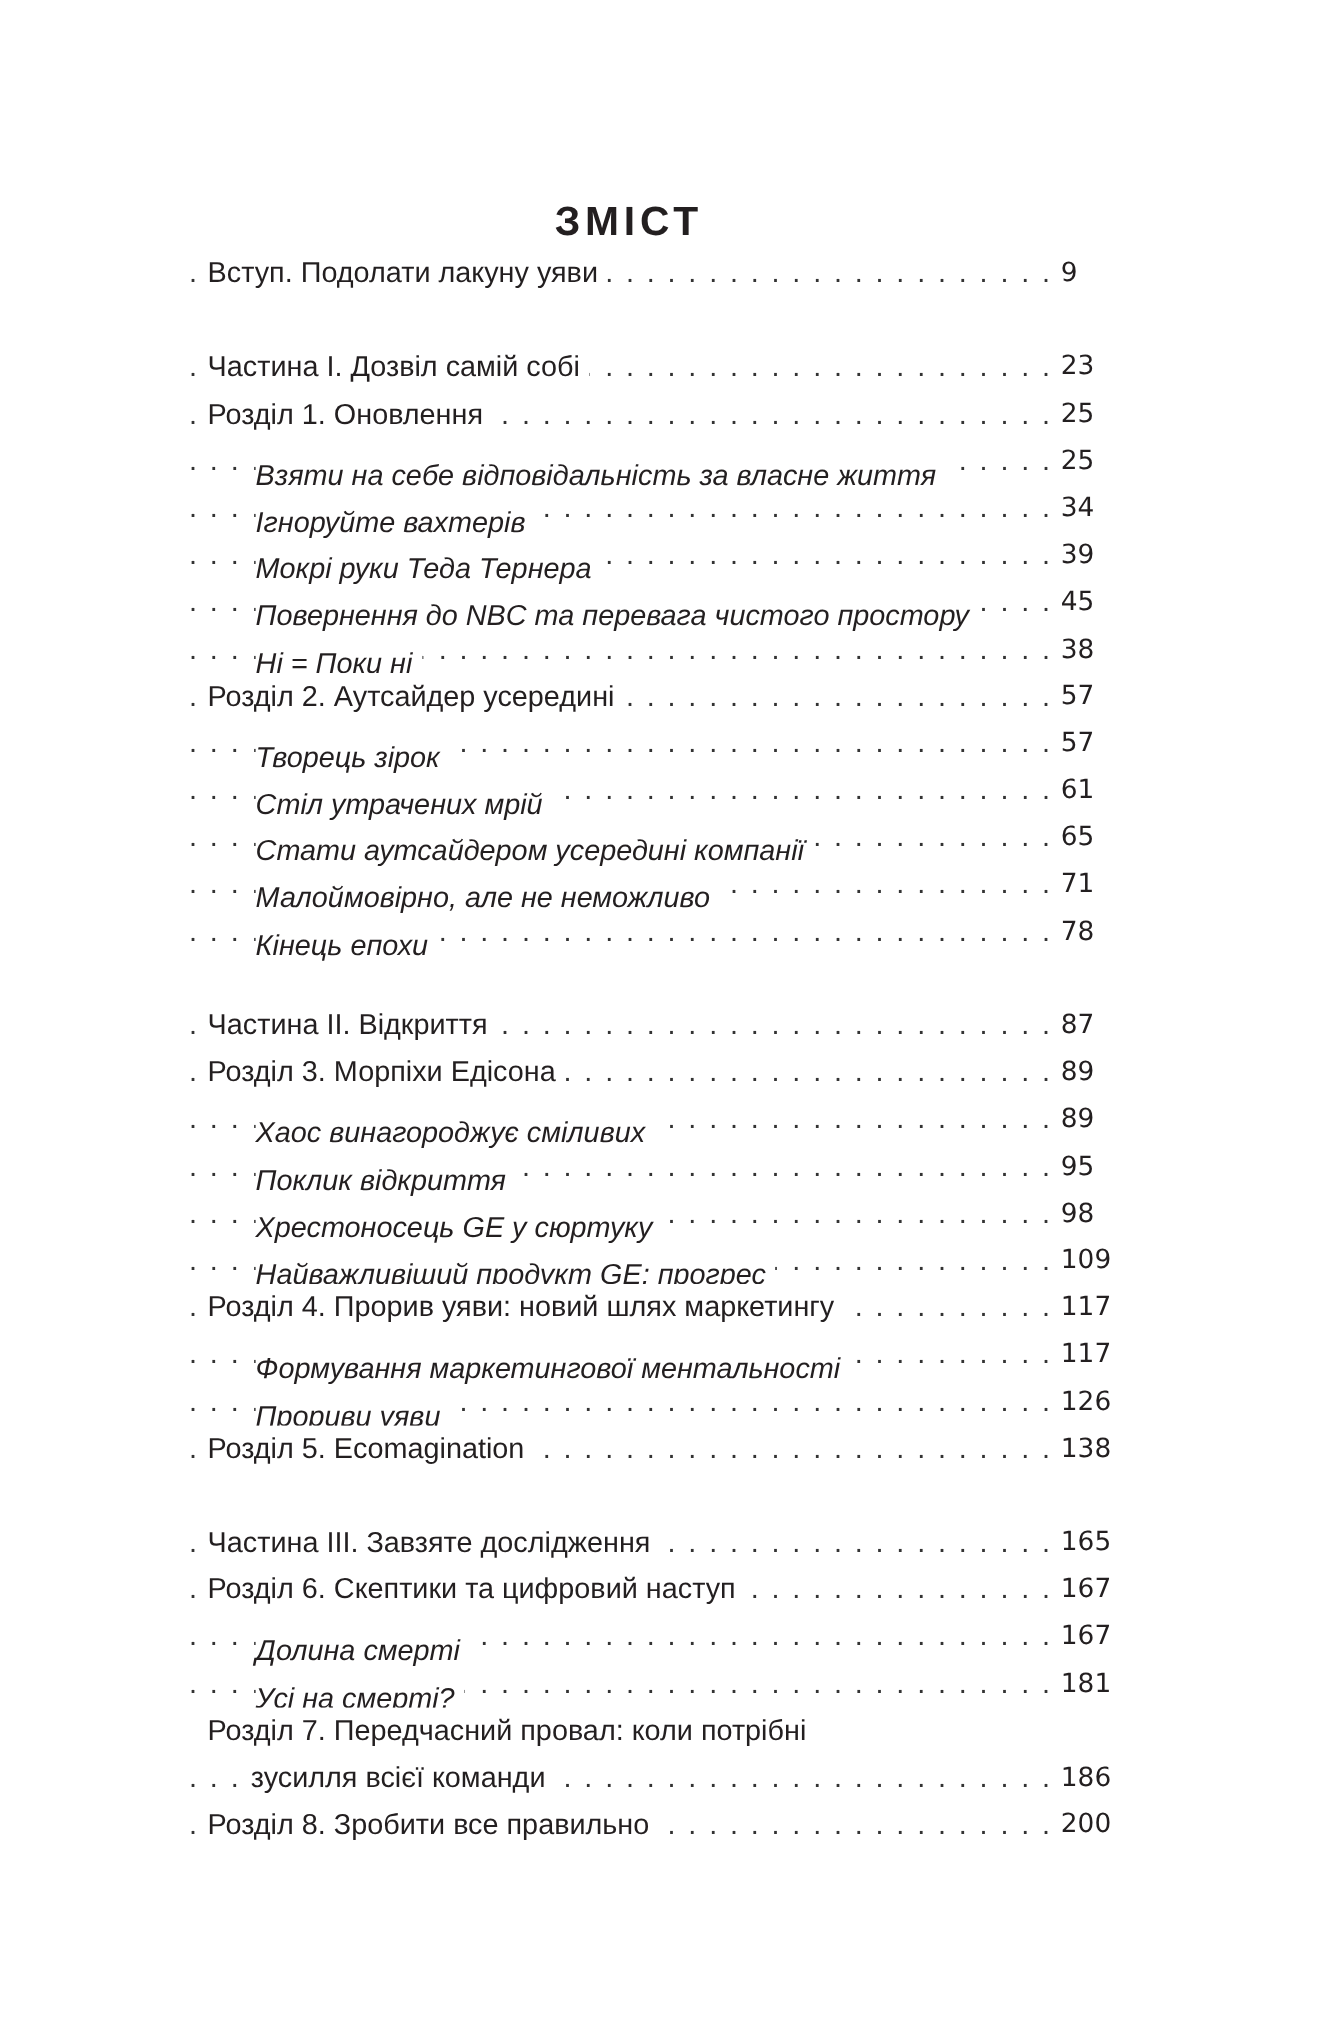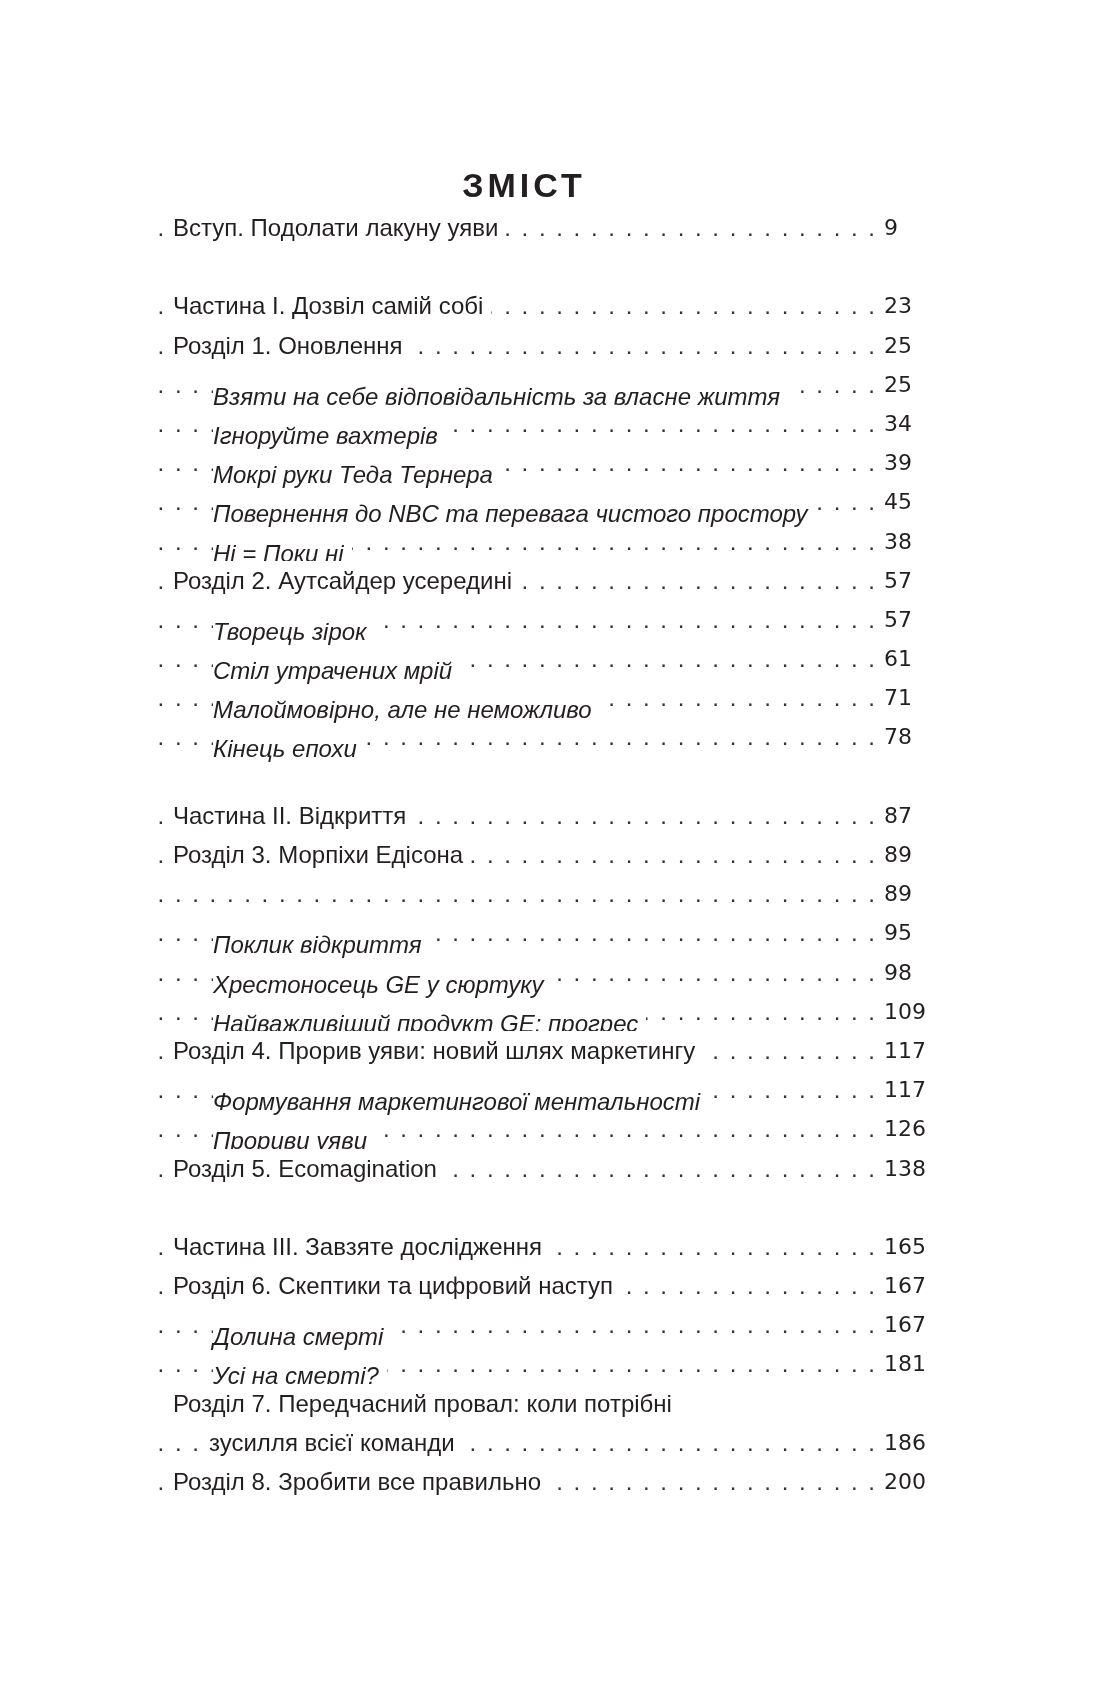--- a/index.html
+++ b/index.html
@@ -75,20 +75,25 @@
       <span class="label">Творець зірок</span>
       <span class="page">57</span>
     </div>
   <div class="row sub">
       <span class="leader"></span>
       <span class="label">Стіл утрачених мрій</span>
       <span class="page">61</span>
     </div>
   <div class="row sub">
       <span class="leader"></span>
+      <span class="label">Стати аутсайдером усередині компанії</span>
+      <span class="page">65</span>
+    </div>
+  <div class="row sub">
+      <span class="leader"></span>
       <span class="label">Малоймовірно, але не неможливо</span>
       <span class="page">71</span>
     </div>
   <div class="row sub">
       <span class="leader"></span>
       <span class="label">Кінець епохи</span>
       <span class="page">78</span>
     </div>
 
   <div class="row gap">
@@ -96,20 +101,21 @@
       <span class="label">Частина II. Відкриття</span>
       <span class="page">87</span>
     </div>
   <div class="row">
       <span class="leader"></span>
       <span class="label">Розділ 3. Морпіхи Едісона</span>
       <span class="page">89</span>
     </div>
   <div class="row sub">
       <span class="leader"></span>
+      <span class="label">Хаос винагороджує сміливих</span>
       <span class="page">89</span>
     </div>
   <div class="row sub">
       <span class="leader"></span>
       <span class="label">Поклик відкриття</span>
       <span class="page">95</span>
     </div>
   <div class="row sub">
       <span class="leader"></span>
       <span class="label">Хрестоносець GE у сюртуку</span>

